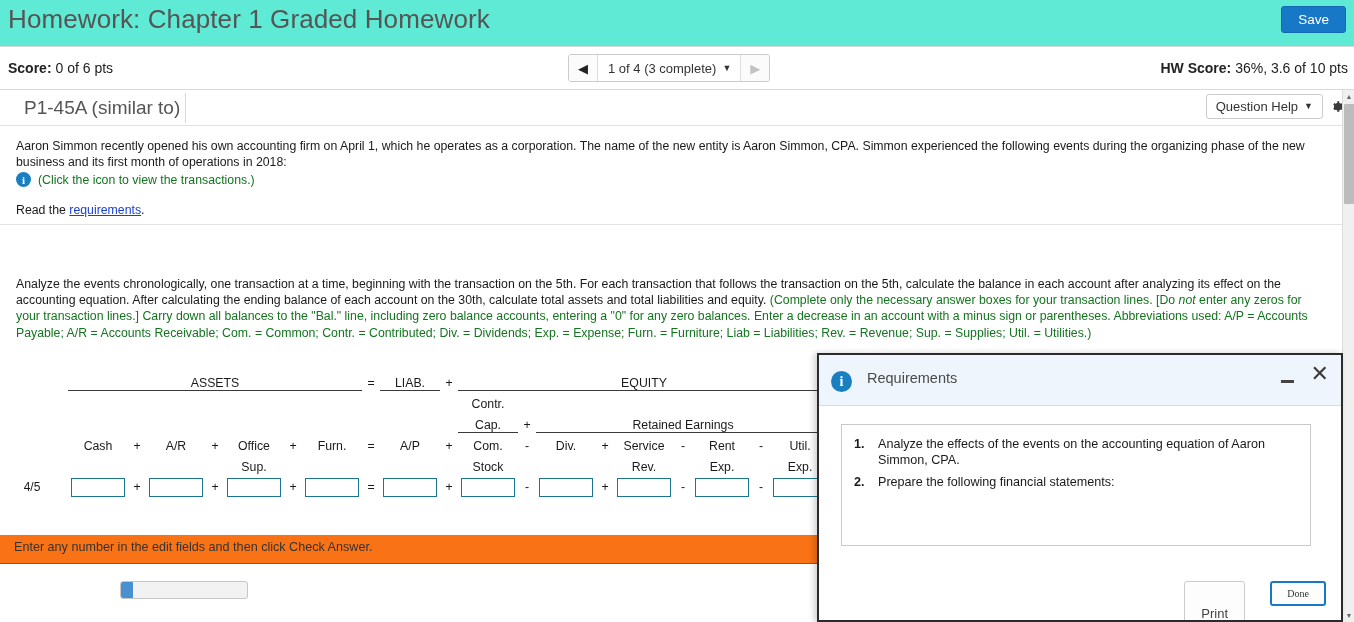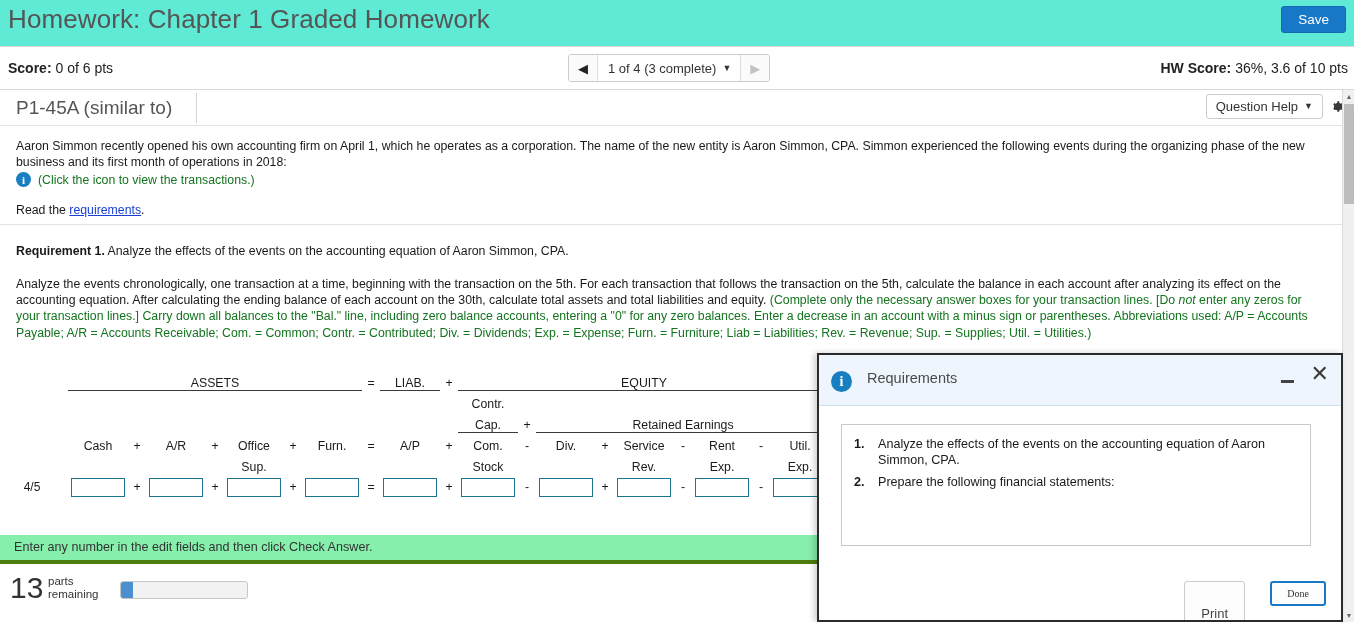--- a/index.html
+++ b/index.html
@@ -62,22 +62,22 @@
     white-space: nowrap;
   }
   .hw-score b { font-weight: bold; }
 
   
   .qheader {
     position: absolute; left: 0; top: 90px; width: 1354px; height: 36px;
     background: #fff; border-bottom: 1px solid #e2e2e2;
   }
   .qid {
-    position: absolute; left: 16px; top: 3px; font-size: 19px; color: #555;
-    padding-right: 24px; border-right: 1px solid #d6d6d6; height: 30px;
+    position: absolute; left: 24px; top: 3px; font-size: 19px; color: #555;
+    padding-right: 5px; border-right: 1px solid #d6d6d6; height: 30px;
     line-height: 30px; white-space: nowrap;
   }
   .qhelp {
     position: absolute; right: 31px; top: 4px;
     border: 1px solid #ccc; border-radius: 3px; background: #fff;
     font-size: 13px; color: #333; padding: 4px 9px; cursor: pointer;
     display: flex; align-items: center; gap: 6px; white-space: nowrap;
   }
   .gear {
     position: absolute; right: 8px; top: 8px; width: 18px; height: 18px;
@@ -144,21 +144,21 @@
   .cellbox {
     display: inline-block; width: 54px; height: 19px;
     border: 1px solid #1d7490; background: #fff; vertical-align: middle;
     cursor: text;
   }
   .boxrow td { height: 26px; vertical-align: middle; }
 
   
   .hintbar {
     position: absolute; left: 0; top: 535px; width: 1342px; height: 29px;
-    border-bottom: 4px solid #4d7c0f; background: #86efac;
+    border-bottom: 1px solid #4d7c0f; background: #f97316;
   }
   .hint {
     position: absolute; left: 14px; top: 5px; font-size: 12.6px; color: #333;
   }
 
   
   .bottombar {
     position: absolute; left: 0; top: 564px; width: 1342px; height: 58px;
     background: #fff;
   }
@@ -307,23 +307,20 @@
       <span class="info-ico">i</span>
       <span>(Click the icon to view the transactions.)</span>
     </div>
     <div class="read-line">
       <span>Read the </span><span class="req-link">requirements</span><span>.</span>
     </div>
   </div>
 
   <div class="workarea">
 
-    <div class="req-title">
-      <b>Requirement 1.</b><span> Analyze the effects of the events on the accounting equation of Aaron Simmon, CPA.</span>
-    </div>
 
     <div class="req-body">
       <span>Analyze the events chronologically, one transaction at a time, beginning with the transaction on the 5th. For each transaction that follows the transaction on the 5th, calculate the balance in each account after analyzing its effect on the accounting equation. After calculating the ending balance of each account on the 30th, calculate total assets and total liabilities and equity. </span><span class="green">(Complete only the necessary answer boxes for your transaction lines. [Do </span><span class="green ital">not</span><span class="green"> enter any zeros for your transaction lines.] Carry down all balances to the "Bal." line, including zero balance accounts, entering a "0" for any zero balances. Enter a decrease in an account with a minus sign or parentheses. Abbreviations used: A/P = Accounts Payable; A/R = Accounts Receivable; Com. = Common; Contr. = Contributed; Div. = Dividends; Exp. = Expense; Furn. = Furniture; Liab = Liabilities; Rev. = Revenue; Sup. = Supplies; Util. = Utilities.)</span>
     </div>
 
     <div class="acct">
       <table>
 
         <tbody>
             <tr>
@@ -433,28 +430,20 @@
         </tr>
       </tbody>
         </table>
     </div>
   </div>
 
   <div class="hintbar">
     <div class="hint">Enter any number in the edit fields and then click Check Answer.</div>
   </div>
 
-  <div class="bottombar">
-    <div class="parts-num">13</div>
-    <div class="parts-lbl">
-      <div>parts</div>
-      <div>remaining</div>
-    </div>
-
-  </div>
   <div class="progress">
     <div class="fill"></div>
   </div>
 
   <div class="pagescroll">
     <div class="arrow-up">▲</div>
     <div class="thumb"></div>
     <div class="arrow-dn">▼</div>
   </div>
 

